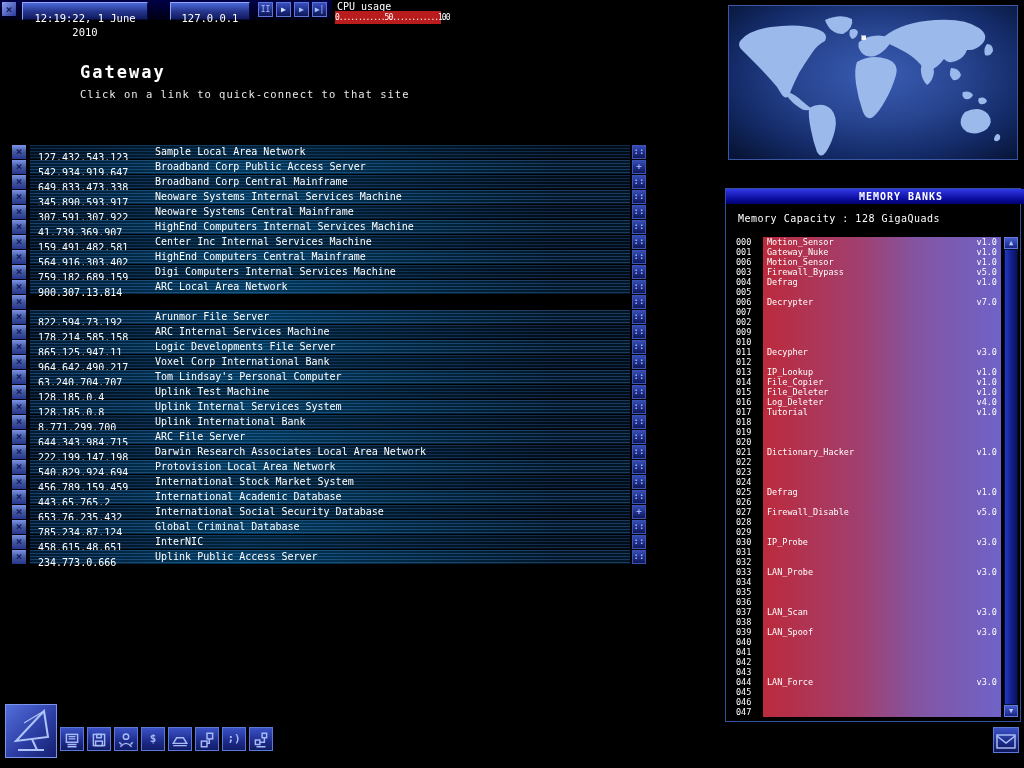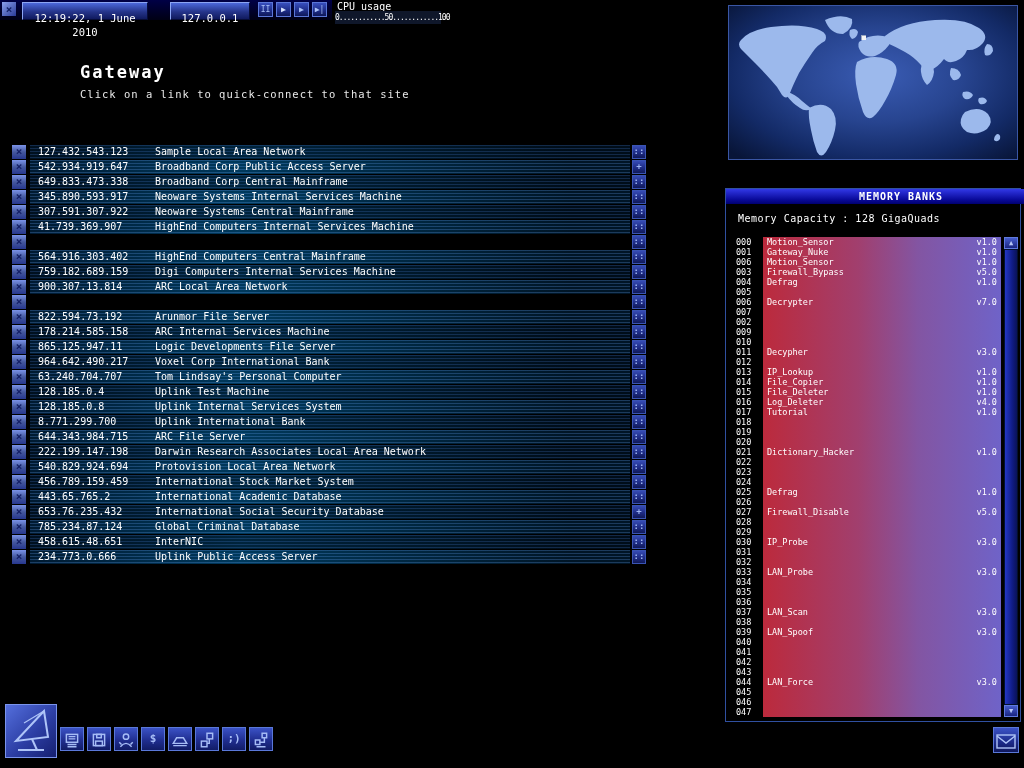--- a/index.html
+++ b/index.html
@@ -22,42 +22,42 @@
     border-top:1px solid #8ca6f4;border-left:1px solid #8ca6f4;
     border-right:1px solid #060c38;border-bottom:1px solid #060c38;
     cursor:pointer;font-family:inherit;padding:8px;}
   .timebtn{left:22px;top:2px;width:126px;}
   .ipbtn{left:170px;top:2px;width:80px;}
   .ctrlbtn{width:15px;height:15px;top:2px;border:none;padding:0;cursor:pointer;
     background:linear-gradient(180deg,#3c54c6 0%,#1c2a84 60%,#0c1450 100%);
     box-shadow:inset 0 0 0 1px #5a76d8;
     color:#aac0f8;font-size:8px;line-height:15px;text-align:center;font-family:inherit;}
   .cpulabel{left:337px;top:1px;font-size:10px;color:#fff;letter-spacing:0;}
-  .cpubox{left:335px;top:11px;width:106px;height:13px;background:#0f172a;
+  .cpubox{left:335px;top:11px;width:106px;height:13px;background:#b91c1c;
     font-size:8px;line-height:13px;text-align:center;letter-spacing:-1px;color:#fff;}
 
   
   .gw-title{left:80px;top:62px;font-size:17px;font-weight:bold;letter-spacing:2px;}
   .gw-sub{left:80px;top:88px;font-size:10.5px;letter-spacing:1px;color:#e8e8e8;}
 
   
   .link-list{left:12px;top:145px;width:648px;height:420px;}
   .lrow{position:absolute;left:0;width:648px;height:15px;}
   .lico{position:absolute;left:0;top:0;width:14px;height:14px;cursor:pointer;
     background:linear-gradient(180deg,#7b93e8 0%,#45589e 50%,#27378f 100%);
     color:#141f66;font-size:11px;line-height:13px;text-align:center;font-weight:bold;}
   .lbar{position:absolute;left:18px;top:0;width:600px;height:14px;cursor:pointer;
     background-image:
       repeating-linear-gradient(180deg,rgba(90,150,255,.20) 0 1px,rgba(0,0,0,0) 1px 3px),
       linear-gradient(90deg,#00101f,#00243c 35%,#000d19 90%);}
   .lrow:nth-child(even) .lbar{
     background-image:
       repeating-linear-gradient(180deg,rgba(110,170,255,.25) 0 1px,rgba(0,0,0,0) 1px 3px),
       linear-gradient(90deg,#001a31,#00395c 35%,#001526 90%);}
-  .lip{position:absolute;left:8px;top:0;font-size:10px;line-height:14px;color:#fff;}
+  .lip{position:absolute;left:8px;top:6px;font-size:10px;line-height:14px;color:#fff;}
   .lname{position:absolute;left:125px;top:0;font-size:10px;line-height:14px;color:#fff;}
   .rico{position:absolute;left:620px;top:0;width:14px;height:14px;cursor:pointer;
     background:linear-gradient(180deg,#3a50bc 0%,#1e2c86 55%,#0e1650 100%);
     box-shadow:inset 0 0 0 1px #3a54b4;
     color:#9db4f2;font-size:9px;line-height:13px;text-align:center;font-weight:bold;}
 
   
   .map-panel{left:728px;top:5px;width:288px;height:153px;border:1px solid #3a56a4;
     background:radial-gradient(ellipse at 52% 45%,#3a5cb4 0%,#27448f 40%,#132a66 70%,#081538 95%);}
   .map-panel svg{position:absolute;left:0;top:0;}
@@ -160,20 +160,24 @@
     <div class="lrow" style="top: 75px;">
     <div class="lico">×</div>
     <div class="lbar">
       <span class="lip">41.739.369.907</span>
       <span class="lname">HighEnd Computers Internal Services Machine</span>
     </div>
     <div class="rico">::</div>
   </div>
     <div class="lrow" style="top: 90px;">
     <div class="lico">×</div>
+    <div class="lbar">
+      <span class="lip">159.491.482.581</span>
+      <span class="lname">Center Inc Internal Services Machine</span>
+    </div>
     <div class="rico">::</div>
   </div>
     <div class="lrow" style="top: 105px;">
     <div class="lico">×</div>
     <div class="lbar">
       <span class="lip">564.916.303.402</span>
       <span class="lname">HighEnd Computers Central Mainframe</span>
     </div>
     <div class="rico">::</div>
   </div>

